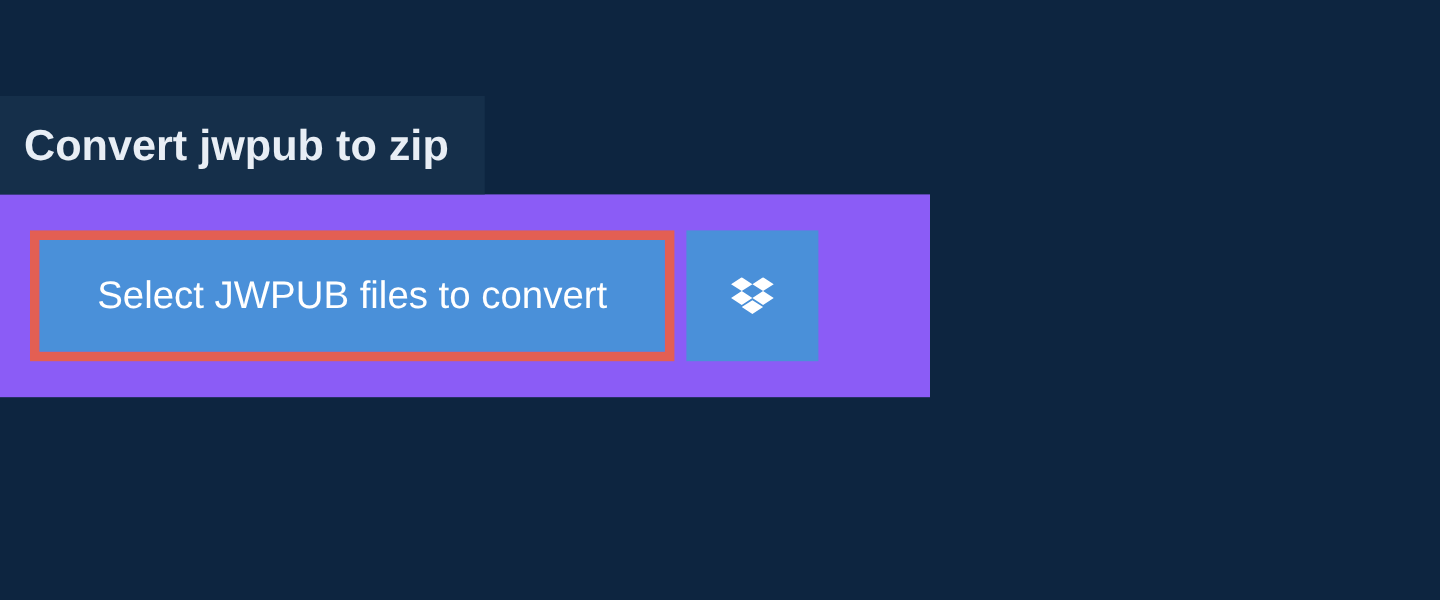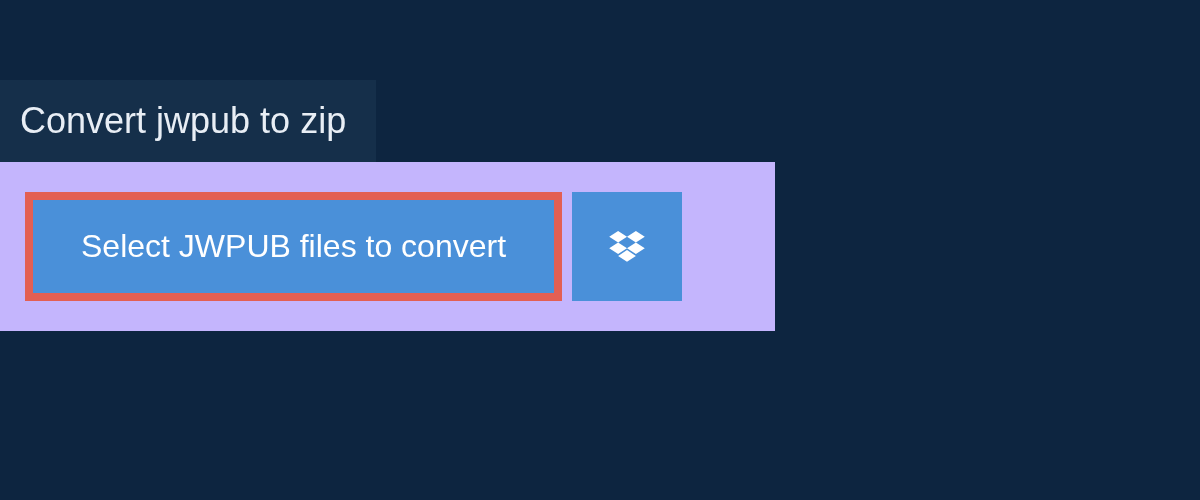--- a/index.html
+++ b/index.html
@@ -17,24 +17,24 @@
     .tab-container {
       display: inline-block;
       background: #152f4a;
       padding: 20px 30px 20px 20px;
       margin-left: 0;
       margin-top: 80px;
     }
     .tab-title {
       color: #e8eef5;
       font-size: 36px;
-      font-weight: 400;
+      font-weight: 700;
     }
     .panel {
-      background: #c4b5fd;
+      background: #8b5cf6;
       padding: 30px 25px;
       width: 775px;
       margin-left: 0;
     }
     .button-row {
       display: flex;
       gap: 10px;
       align-items: stretch;
     }
     .select-button-wrapper {

